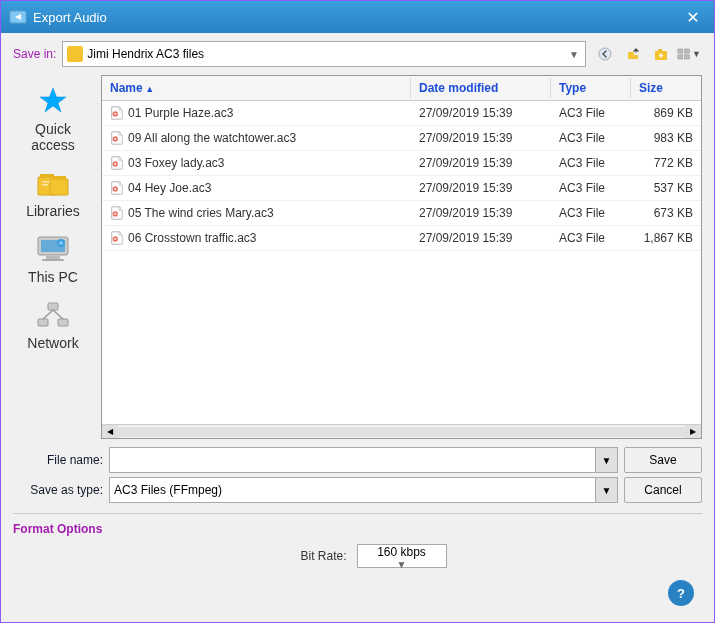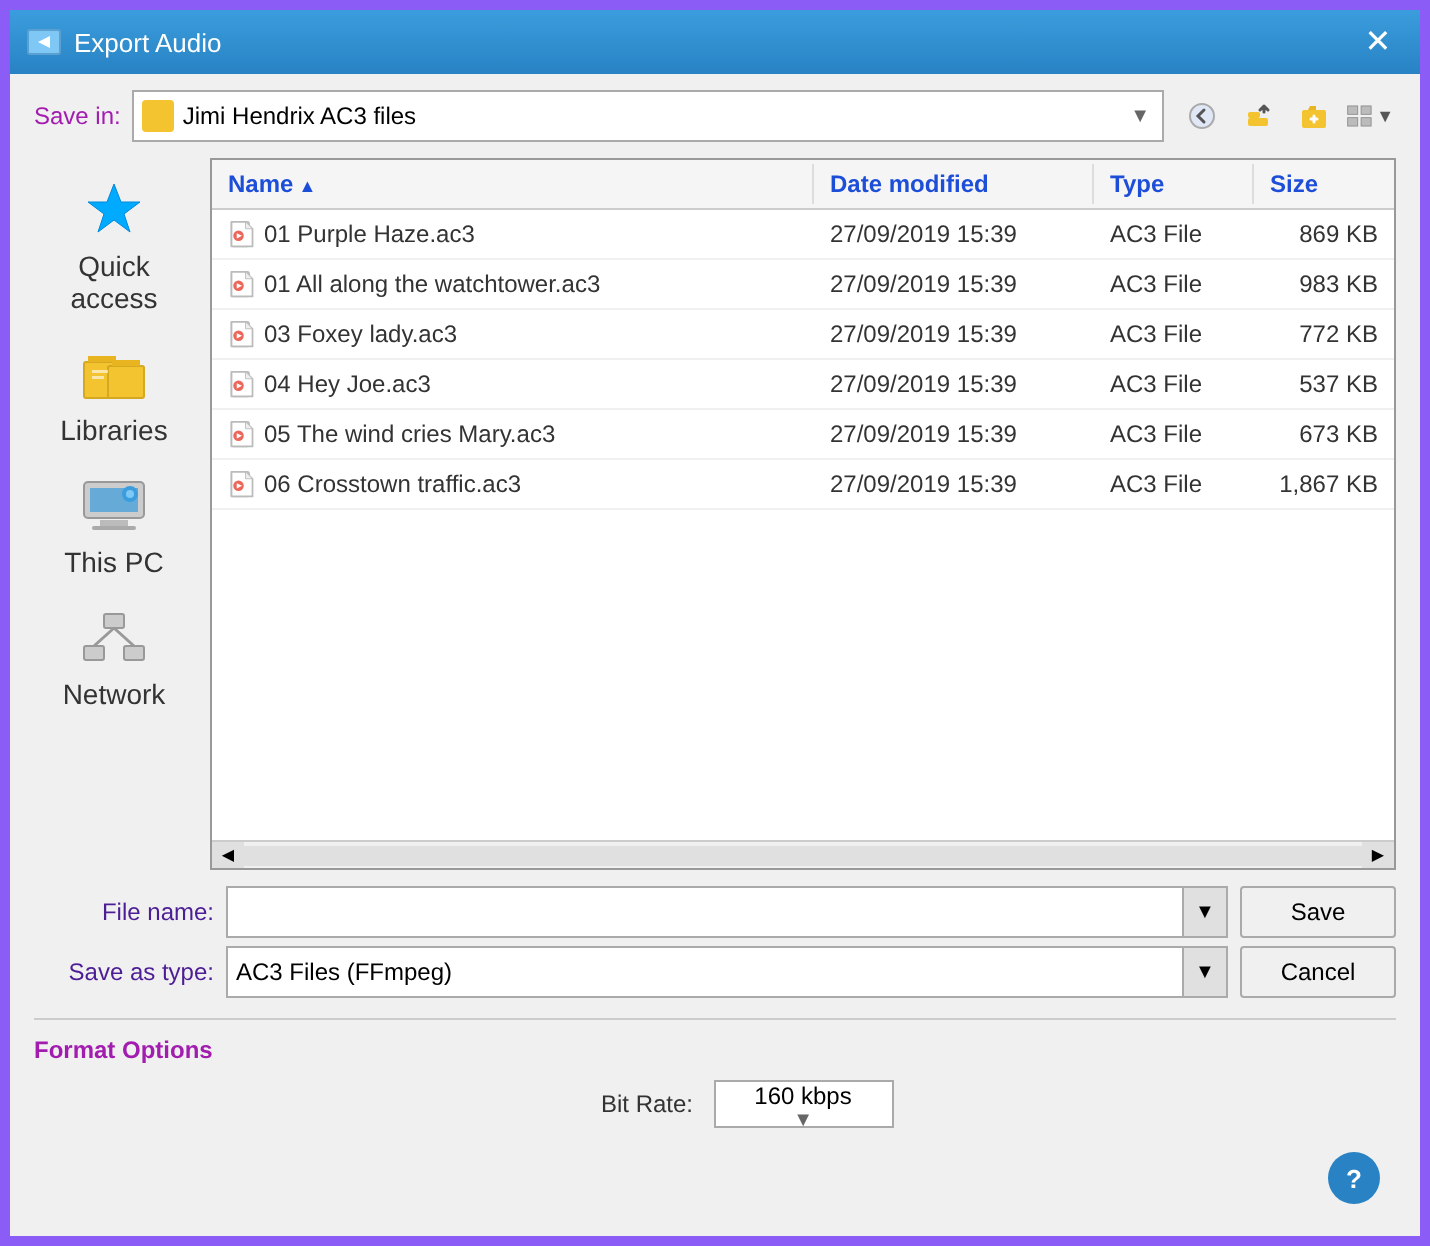--- a/index.html
+++ b/index.html
@@ -11,21 +11,21 @@
       justify-content: center;
       align-items: center;
       width: 715px;
       height: 623px;
       overflow: hidden;
     }
     .dialog {
       width: 715px;
       height: 623px;
       background: #f0f0f0;
-      border: 5px solid #8b5cf6;
+      border: 1px solid #8b5cf6;
       display: flex;
       flex-direction: column;
       box-shadow: 2px 2px 8px rgba(0,0,0,0.4);
     }
     .title-bar {
       background: linear-gradient(to bottom, #3b9ddd, #2882c4);
       color: white;
       height: 32px;
       display: flex;
       align-items: center;
@@ -241,21 +241,21 @@
       flex: 1;
       height: 10px;
       background: #e0e0e0;
       margin: 2px 0;
       position: relative;
     }
     .form-label {
       width: 90px;
       text-align: right;
       font-size: 12px;
-      color: #4c1d95;
+      color: #0f172a;
       flex-shrink: 0;
     }
     .form-input-wrapper {
       flex: 1;
       display: flex;
       align-items: center;
       border: 1px solid #aaa;
       background: white;
       height: 26px;
     }
@@ -486,21 +486,21 @@
   </div>
             <div class="file-row">
     <div class="file-cell file-cell-name">
       <svg class="file-icon" width="14" height="16" viewBox="0 0 14 16">
         <rect x="1" y="1" width="10" height="14" rx="1" fill="white" stroke="#bbb" stroke-width="1"></rect>
         <polygon points="1,1 9,1 13,5 13,15 1,15" fill="white" stroke="#bbb" stroke-width="1"></polygon>
         <polygon points="9,1 13,5 9,5" fill="#eee" stroke="#bbb" stroke-width="0.5"></polygon>
         <circle cx="5" cy="9" r="3" fill="#e74c3c" opacity="0.85"></circle>
         <polygon points="4,7.5 4,10.5 7,9" fill="white"></polygon>
       </svg>
-      <span>01 All along the watchtower.ac3</span>
+      <span>09 All along the watchtower.ac3</span>
     </div>
     <div class="file-cell">27/09/2019 15:39</div>
     <div class="file-cell">AC3 File</div>
     <div class="file-cell" style="text-align:right">983 KB</div>
   </div>
             <div class="file-row">
     <div class="file-cell file-cell-name">
       <svg class="file-icon" width="14" height="16" viewBox="0 0 14 16">
         <rect x="1" y="1" width="10" height="14" rx="1" fill="white" stroke="#bbb" stroke-width="1"></rect>
         <polygon points="1,1 9,1 13,5 13,15 1,15" fill="white" stroke="#bbb" stroke-width="1"></polygon>

